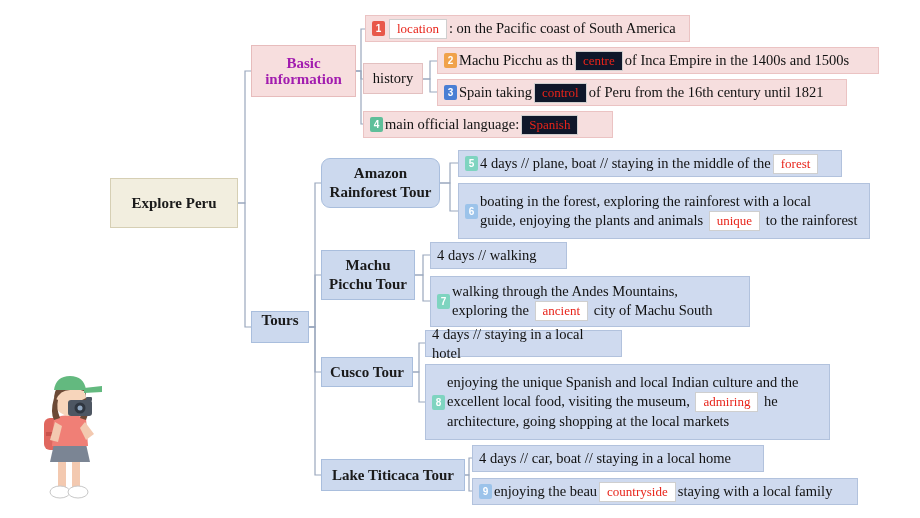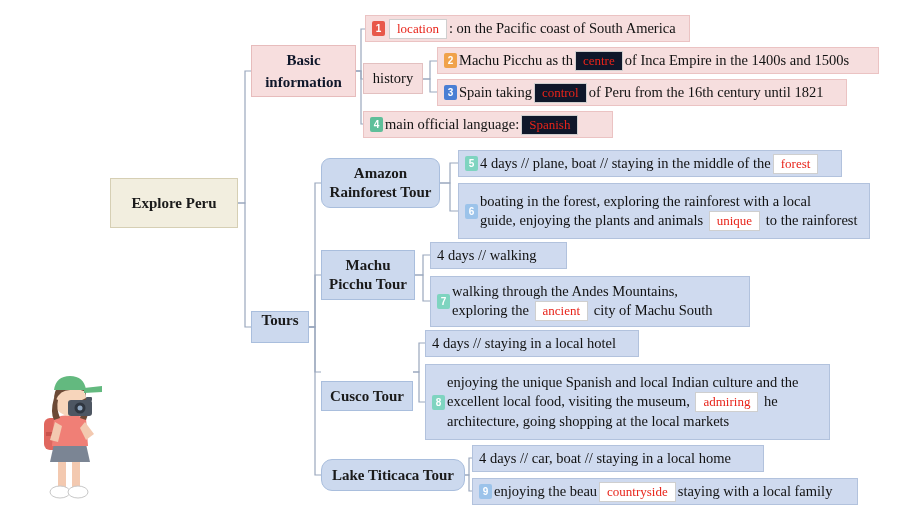--- a/index.html
+++ b/index.html
@@ -23,37 +23,37 @@
   .root{
     left:110px;top:178px;width:128px;height:50px;
     background:#f2eedf;border:1px solid #d6cfb4;
     display:flex;align-items:center;justify-content:center;
     font-weight:bold;font-size:15px;color:#1a1a1a;
   }
   .cat-basic{
     left:251px;top:45px;width:105px;height:52px;
     background:#f7dede;border:1px solid #e7bcbc;
     display:flex;align-items:center;justify-content:center;text-align:center;
-    font-weight:bold;font-size:15px;color:#0f172a;line-height:22px;
+    font-weight:bold;font-size:15px;color:#a21caf;line-height:16px;
   }
   .cat-tours{
     left:251px;top:311px;width:58px;height:32px;
     background:#ccd9ee;border:1px solid #a9bedd;
     display:flex;align-items:flex-start;justify-content:center;
     font-weight:bold;font-size:15px;color:#1a1a1a;
   }
   .sub{
     background:#ccd9ee;border:1px solid #a9bedd;
     display:flex;align-items:center;justify-content:center;text-align:center;
     font-weight:bold;font-size:15px;color:#1a1a1a;line-height:19px;
   }
   .sub-amazon{left:321px;top:158px;width:119px;height:50px;border-radius:9px;}
   .sub-machu{left:321px;top:250px;width:94px;height:50px;}
-  .sub-cusco{left:321px;top:357px;width:92px;height:30px;margin-top:24px;}
-  .sub-titicaca{left:321px;top:459px;width:144px;height:32px;border-radius:11px;}
+  .sub-cusco{left:321px;top:357px;width:92px;height:30px;}
+  .sub-titicaca{left:321px;top:459px;width:144px;height:32px;}
 
   .leaf{
     border:1px solid #bdc9dc;
     background:#f3d9d9;
     padding:3px 6px;
     font-size:14.5px;color:#111;line-height:19px;
   }
   .leaf.blue{background:#cfdaef;border-color:#b2c2dd;}
   .leaf.pink{background:#f6dede;border-color:#ebc3c3;}
 
@@ -84,21 +84,21 @@
   #leaf-location{left:365px;top:15px;width:325px;height:27px;display:flex;align-items:center;}
   #leaf-history{left:363px;top:63px;width:60px;height:31px;display:flex;align-items:center;justify-content:center;background:#f6dede;border-color:#e3c0c0;}
   #leaf-centre{left:437px;top:47px;width:442px;height:27px;display:flex;align-items:center;}
   #leaf-control{left:437px;top:79px;width:410px;height:27px;display:flex;align-items:center;}
   #leaf-language{left:363px;top:111px;width:250px;height:27px;display:flex;align-items:center;}
 
   #leaf-amazon1{left:458px;top:150px;width:384px;height:27px;display:flex;align-items:center;}
   #leaf-amazon2{left:458px;top:183px;width:412px;height:56px;display:flex;align-items:center;}
   #leaf-machu1{left:430px;top:242px;width:137px;height:27px;display:flex;align-items:center;}
   #leaf-machu2{left:430px;top:276px;width:320px;height:51px;display:flex;align-items:center;}
-  #leaf-cusco1{left:425px;top:330px;width:214px;height:27px;display:flex;align-items:center;}
+  #leaf-cusco1{left:425px;top:330px;width:197px;height:27px;display:flex;align-items:center;}
   #leaf-cusco2{left:425px;top:364px;width:405px;height:76px;display:flex;align-items:center;}
   #leaf-titicaca1{left:472px;top:445px;width:292px;height:27px;display:flex;align-items:center;}
   #leaf-titicaca2{left:472px;top:478px;width:386px;height:27px;display:flex;align-items:center;}
 
   .txt{display:inline;}
 
   
   .person{position:absolute;left:24px;top:356px;width:92px;height:150px;}
 </style>
 </head>

